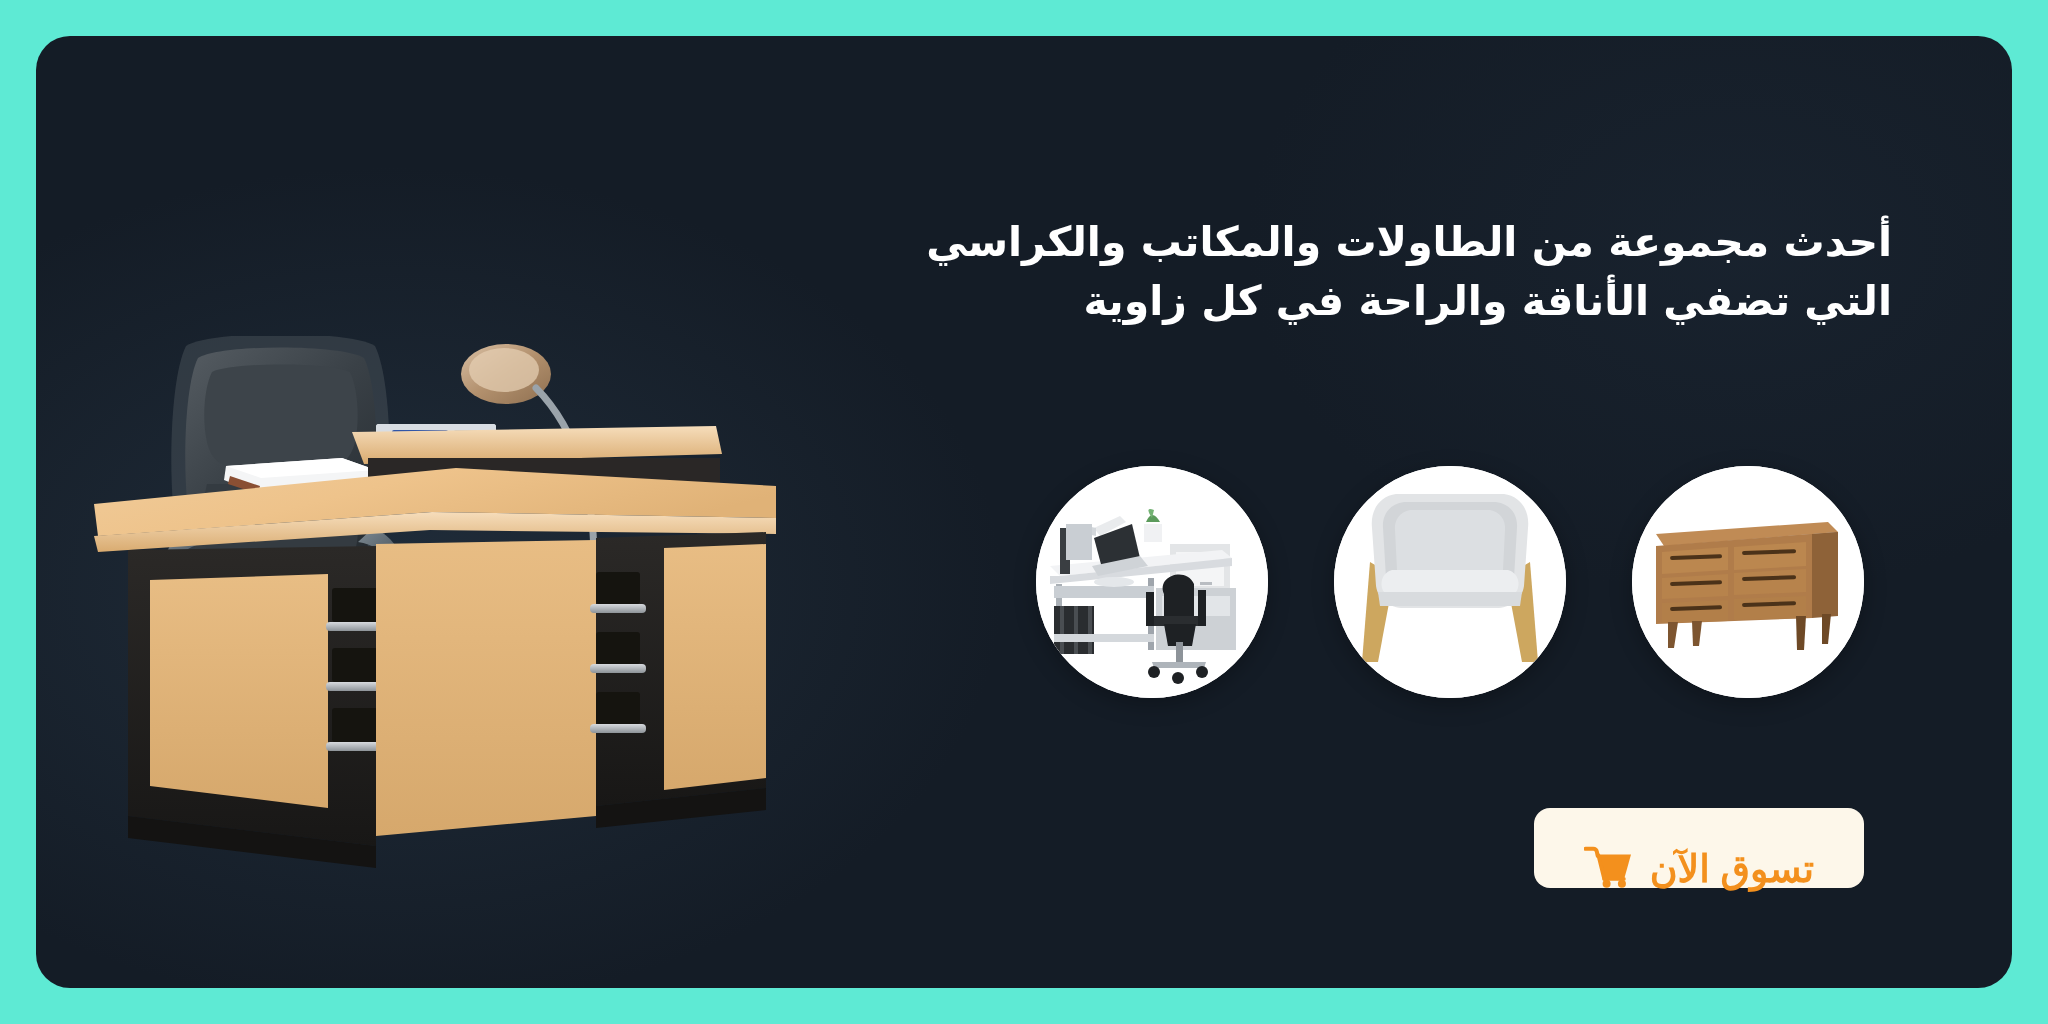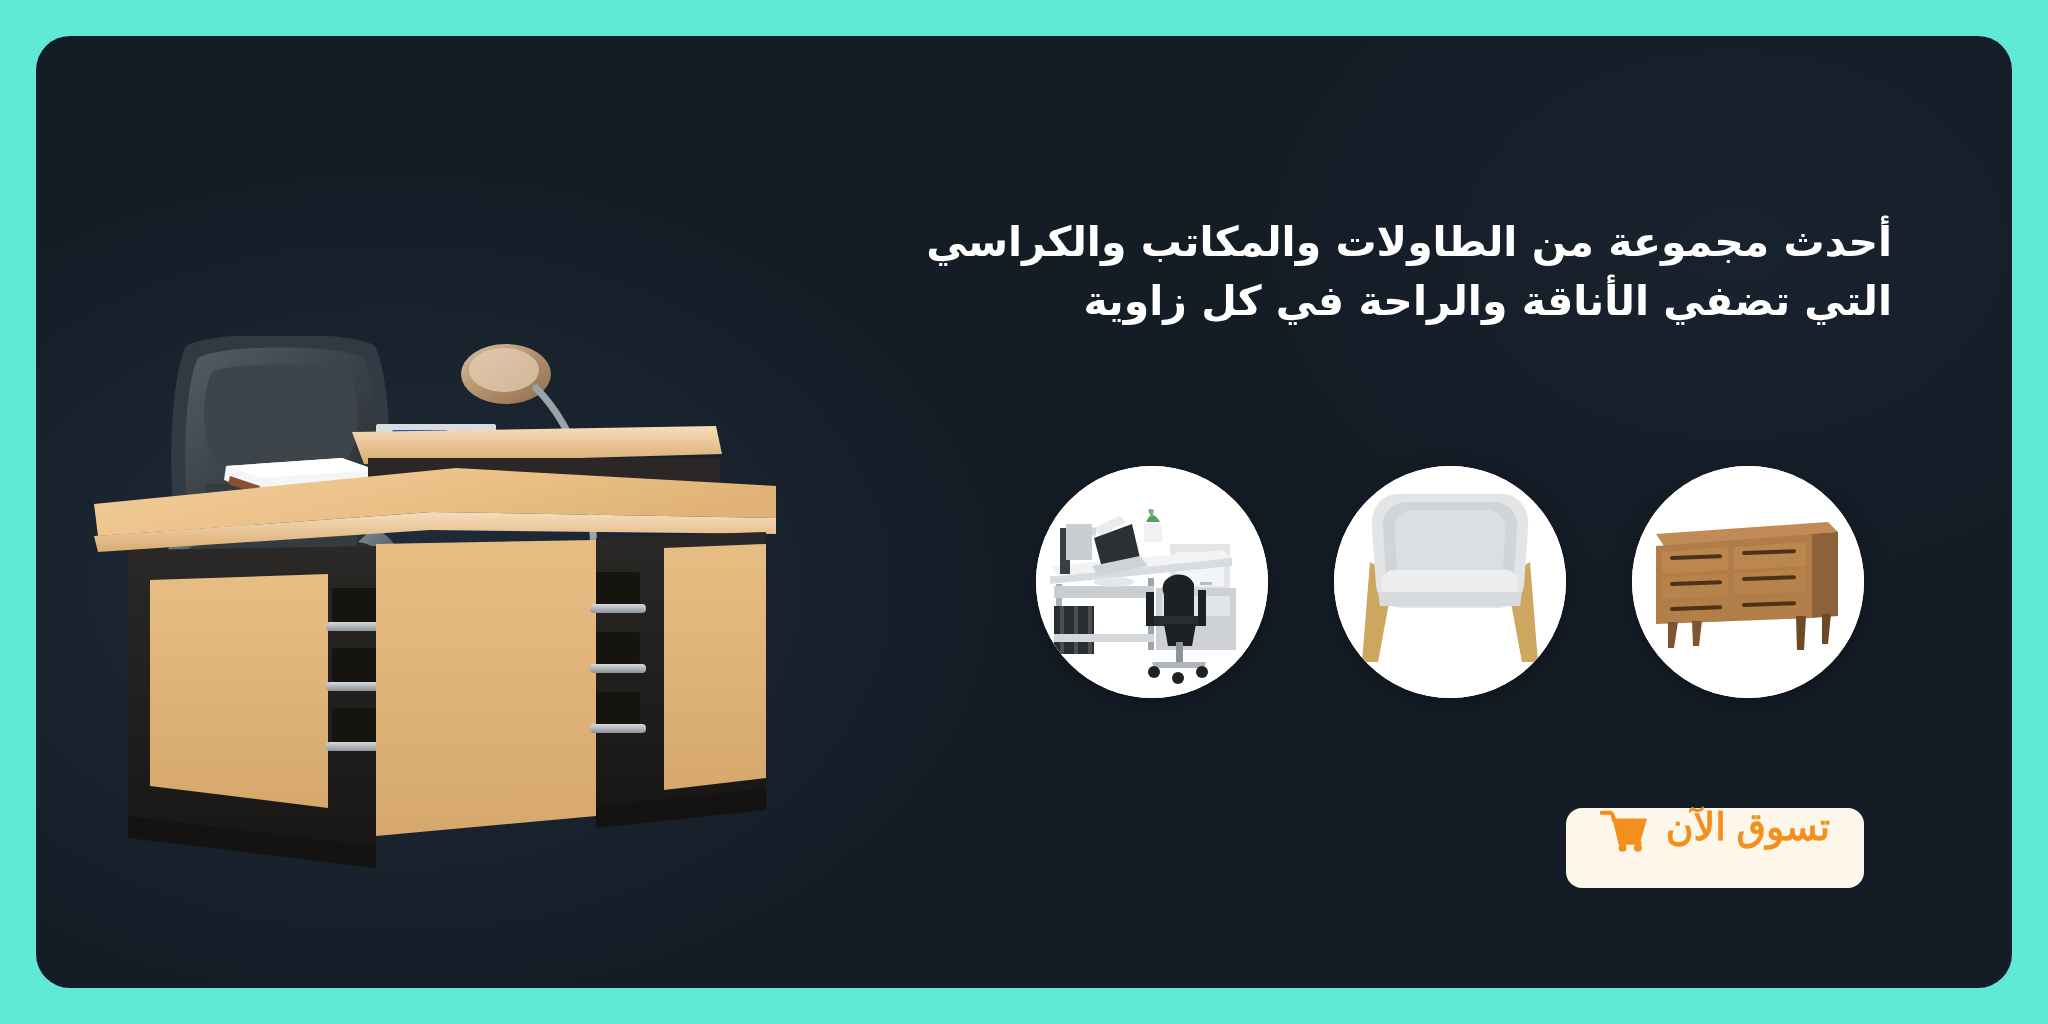--- a/index.html
+++ b/index.html
@@ -64,26 +64,26 @@
     box-shadow:0 6px 22px rgba(0,0,0,.28);
     flex:0 0 auto;
   }
   .thumb svg{display:block;width:100%;height:100%;}
 
   
   .cta{
     position:absolute;
     right:148px;top:772px;
     display:flex;
-    align-items:flex-start;
+    align-items:flex-end;
     justify-content:center;
     gap:16px;
     min-width:292px;
     height:80px;
-    padding:0 34px;
+    padding:0 50px;
     box-sizing:border-box;
     background:#fdf7ea;
     border:none;
     border-radius:16px;
     cursor:pointer;
     direction:rtl;
   }
   .cta-label{
     color:#f3901d;
     font-size:38px;

